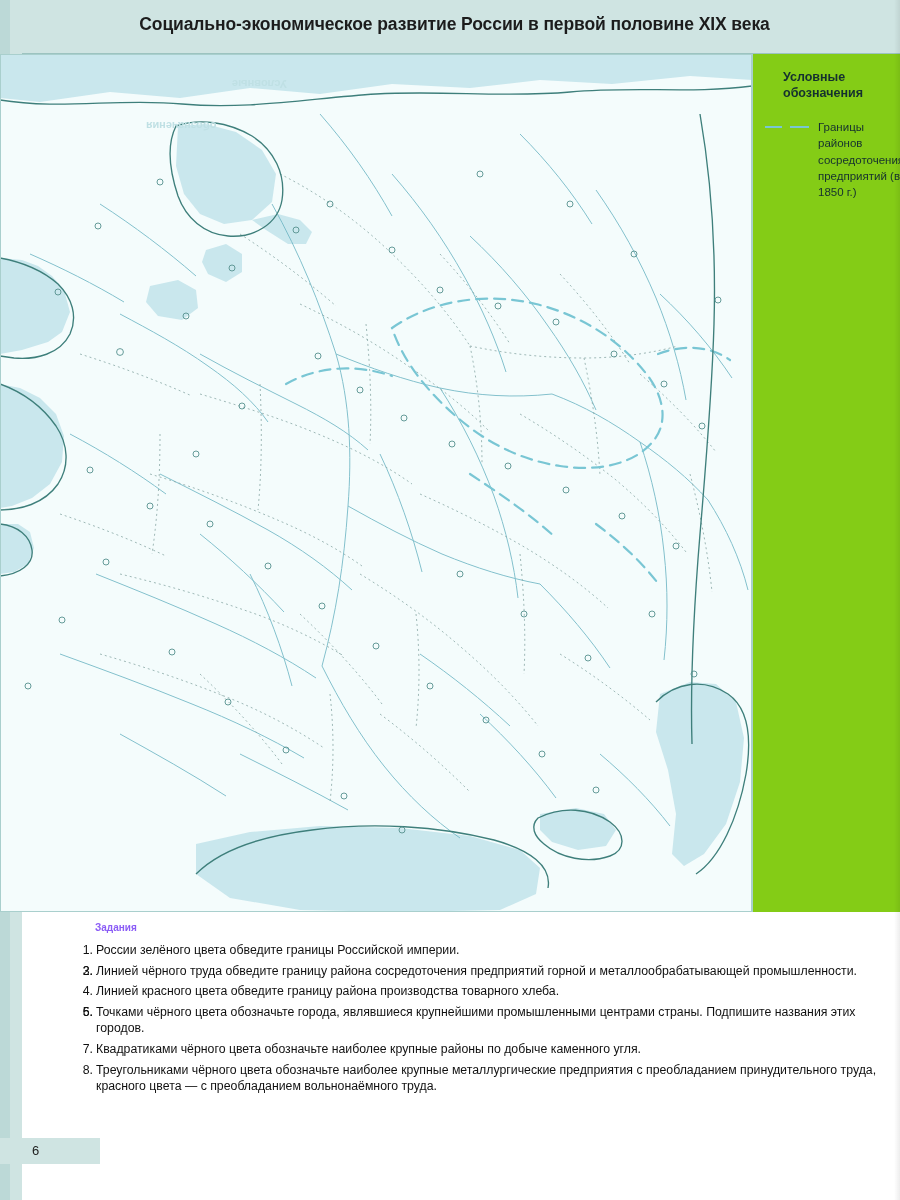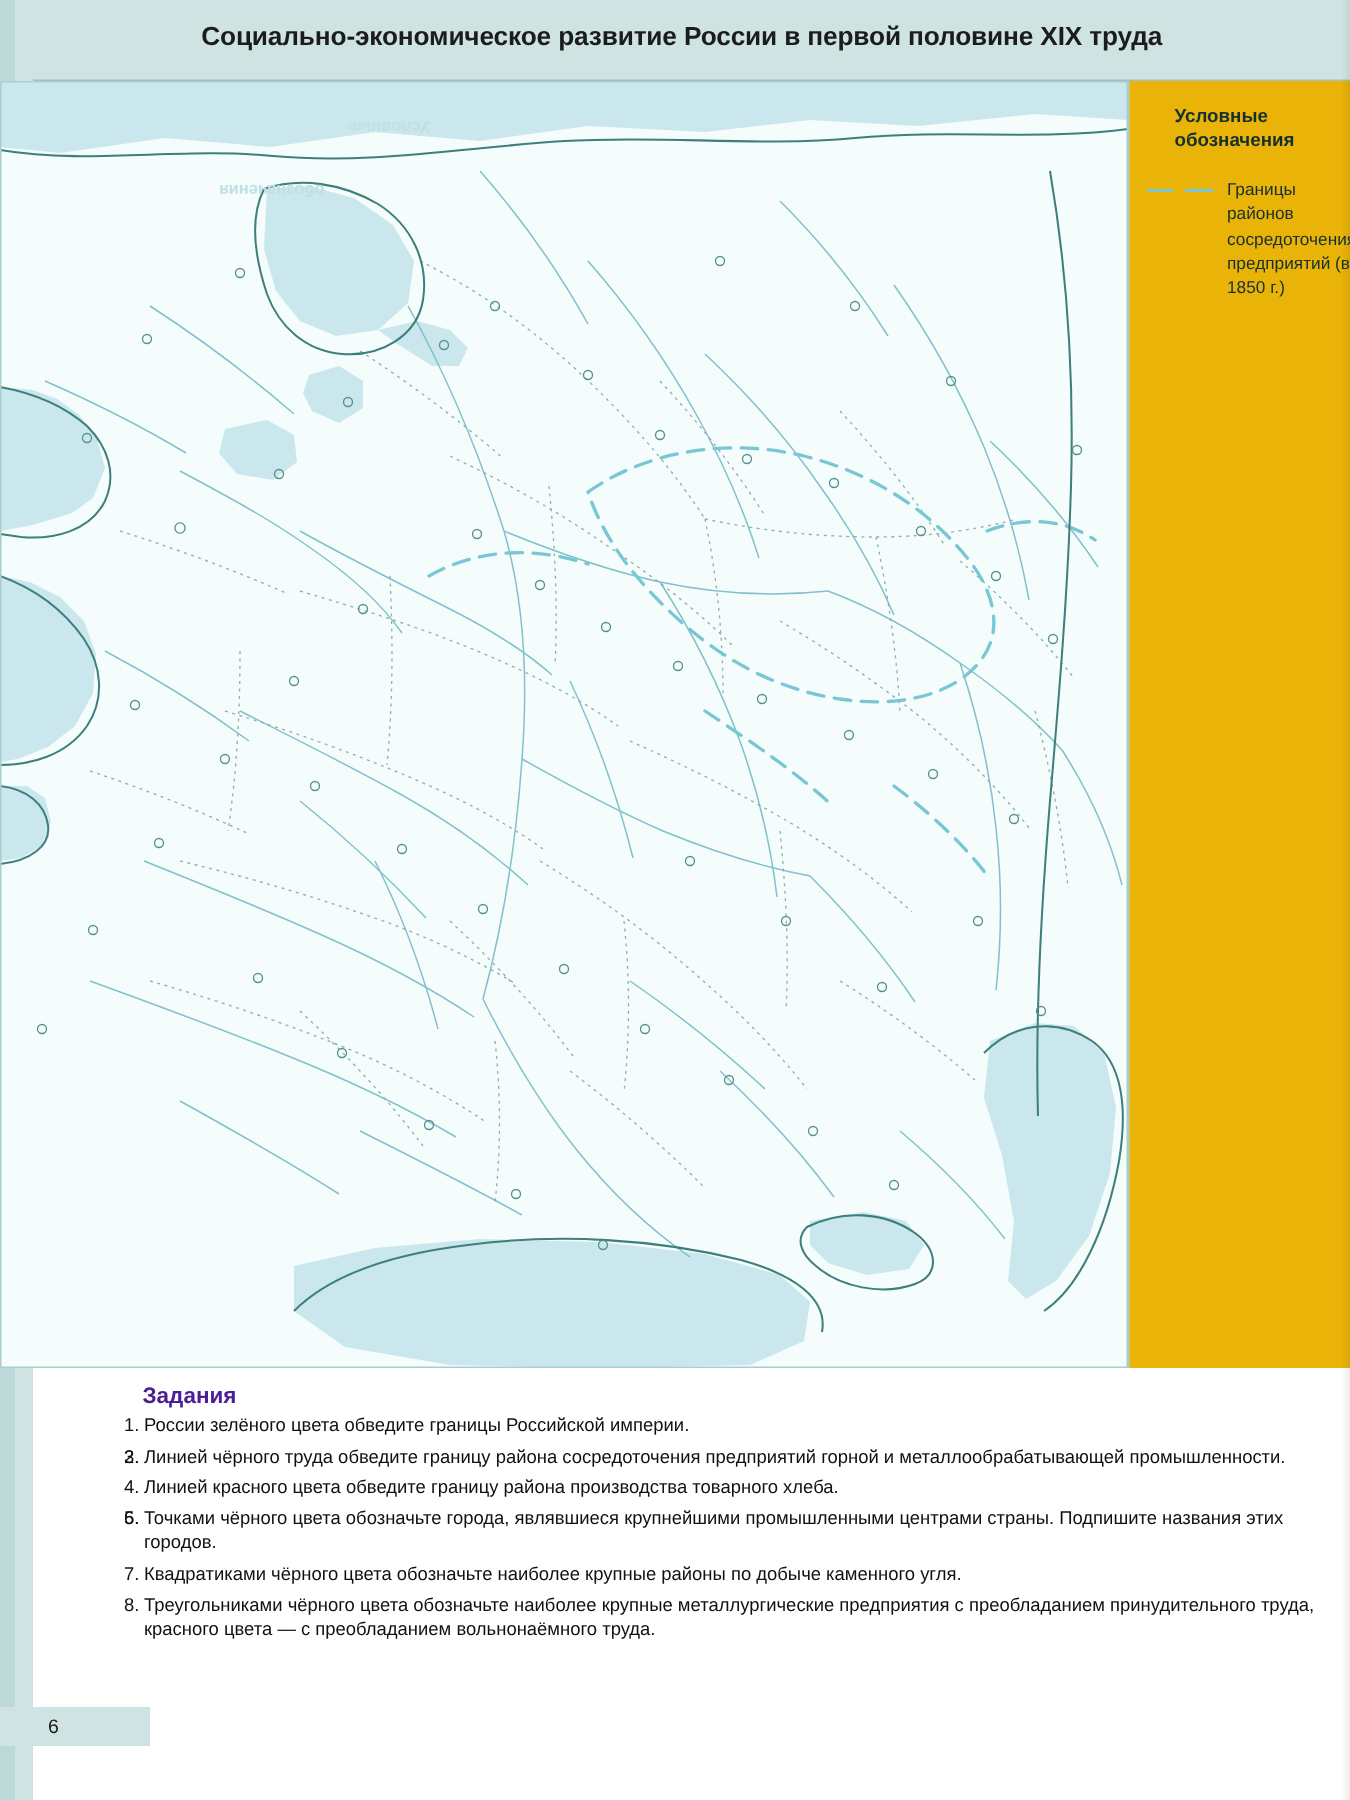--- a/index.html
+++ b/index.html
@@ -72,21 +72,21 @@
     overflow: hidden;
   }
   #map-svg { display: block; }
 
   
   #legend-panel {
     position: absolute;
     left: 752px; top: 54px;
     width: 148px;
     height: 858px;
-    background: #eab308;
+    background: #84cc16;
     border-left: 1px solid #a9cfcd;
     box-sizing: border-box;
   }
   #legend-title {
     position: absolute;
     left: 30px; top: 16px;
     width: 110px;
     font-size: 12.5px;
     font-weight: bold;
     color: #15302f;
@@ -126,23 +126,23 @@
   #tasks-area {
     position: absolute;
     left: 22px; top: 912px;
     width: 878px;
     height: 288px;
     background: #ffffff;
   }
   #tasks-heading {
     position: absolute;
     left: 73px; top: 10px;
-    font-size: 15px;
+    font-size: 10px;
     font-weight: bold;
-    color: #4c1d95;
+    color: #8b5cf6;
   }
   #tasks-list {
     position: absolute;
     left: 55px; top: 30px;
     width: 800px;
     margin: 0;
     padding: 0;
     list-style: none;
   }
   #tasks-list li {
@@ -197,21 +197,21 @@
 </head>
 <body>
 
 <div id="page">
 
   <div class="gutter">
     <div class="gutter-inner"></div>
   </div>
 
   <div id="title-bar">
-    <div id="title-text">Социально-экономическое развитие России в первой половине XIX труда</div>
+    <div id="title-text">Социально-экономическое развитие России в первой половине XIX века</div>
   </div>
 
   <div id="map-area">
     <svg id="map-svg" width="900" height="858" viewBox="0 0 900 858" xmlns="http://www.w3.org/2000/svg">
       <defs>
         <clipPath id="mapclip">
             <rect x="0" y="0" width="752" height="858"></rect>
           </clipPath>
       </defs>
 

